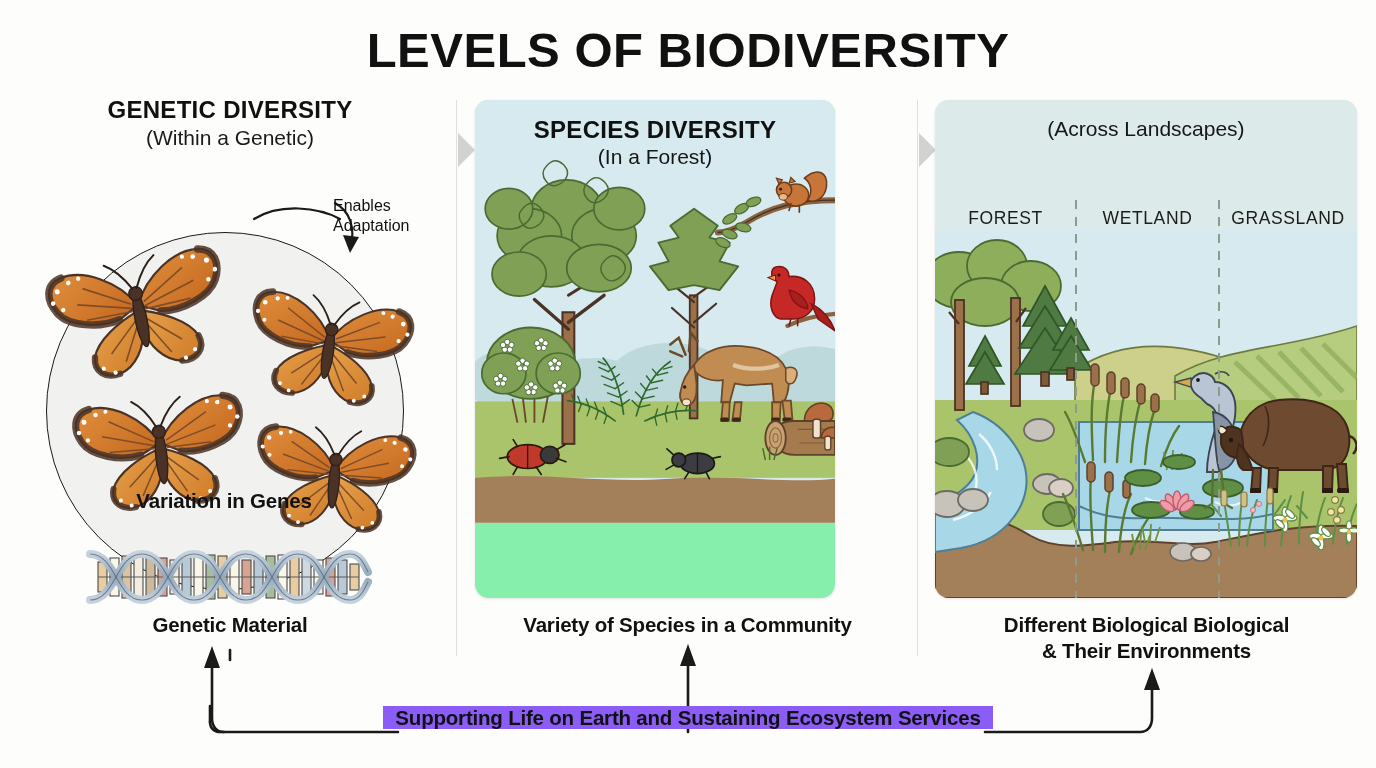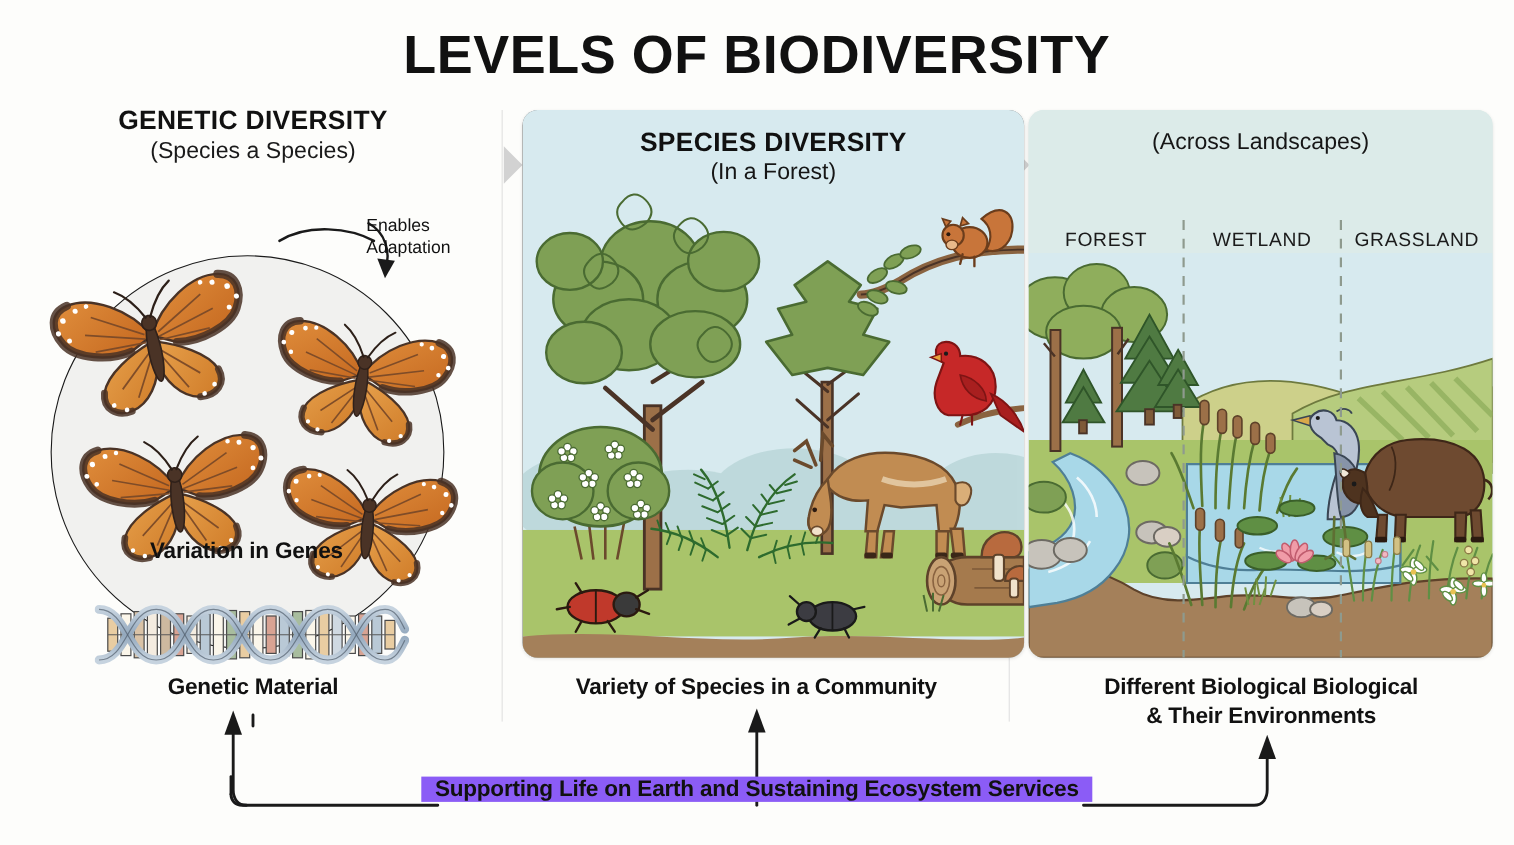--- a/index.html
+++ b/index.html
@@ -53,21 +53,21 @@
   }
   .cap-gen{left:18px;width:424px;top:612px;}
   .cap-spe{left:475px;width:425px;top:612px;}
   .cap-eco{left:935px;width:423px;top:612px;}
 
   
   .panel{
     position:absolute;border-radius:14px;overflow:hidden;
     box-shadow:0 1px 3px rgba(0,0,0,.10);
   }
-  .panel-species{left:475px;top:100px;width:456px;height:498px;background:#737373;}
+  .panel-species{left:475px;top:100px;width:360px;height:498px;background:#86efac;}
   .panel-eco{left:935px;top:100px;width:422px;height:498px;background:#dcebe9;}
   .panel-inner{position:absolute;inset:0;}
   .panel-title{
     position:absolute;left:0;right:0;top:16px;text-align:center;z-index:6;
   }
   .panel-title .h1{font-size:24px;font-weight:700;color:#111;letter-spacing:.3px;}
   .panel-title .h2{font-size:21px;font-weight:400;color:#161616;margin-top:1px;}
 
   
   .eco-sublabel{
@@ -108,21 +108,21 @@
   <div id="page-title">LEVELS OF BIODIVERSITY</div>
 
   <div class="divider d1"></div>
   <div class="divider d2"></div>
   <div class="chevron c1"></div>
   <div class="chevron c2"></div>
 
   <div class="col col-genetic">
     <div class="col-head">
       <div class="h1">GENETIC DIVERSITY</div>
-      <div class="h2">(Species a Species)</div>
+      <div class="h2">(Within a Genetic)</div>
     </div>
   </div>
 
   <div class="gene-circle"></div>
 
   <svg class="abs" style="left:30px;top:185px;" width="430" height="420" viewBox="0 0 430 420">
     <defs>
       <linearGradient id="wingA" x1="0" y1="0" x2="1" y2="1">
         <stop offset="0%" stop-color="#e08e3c"></stop>
           <stop offset="100%" stop-color="#c4671f"></stop>

